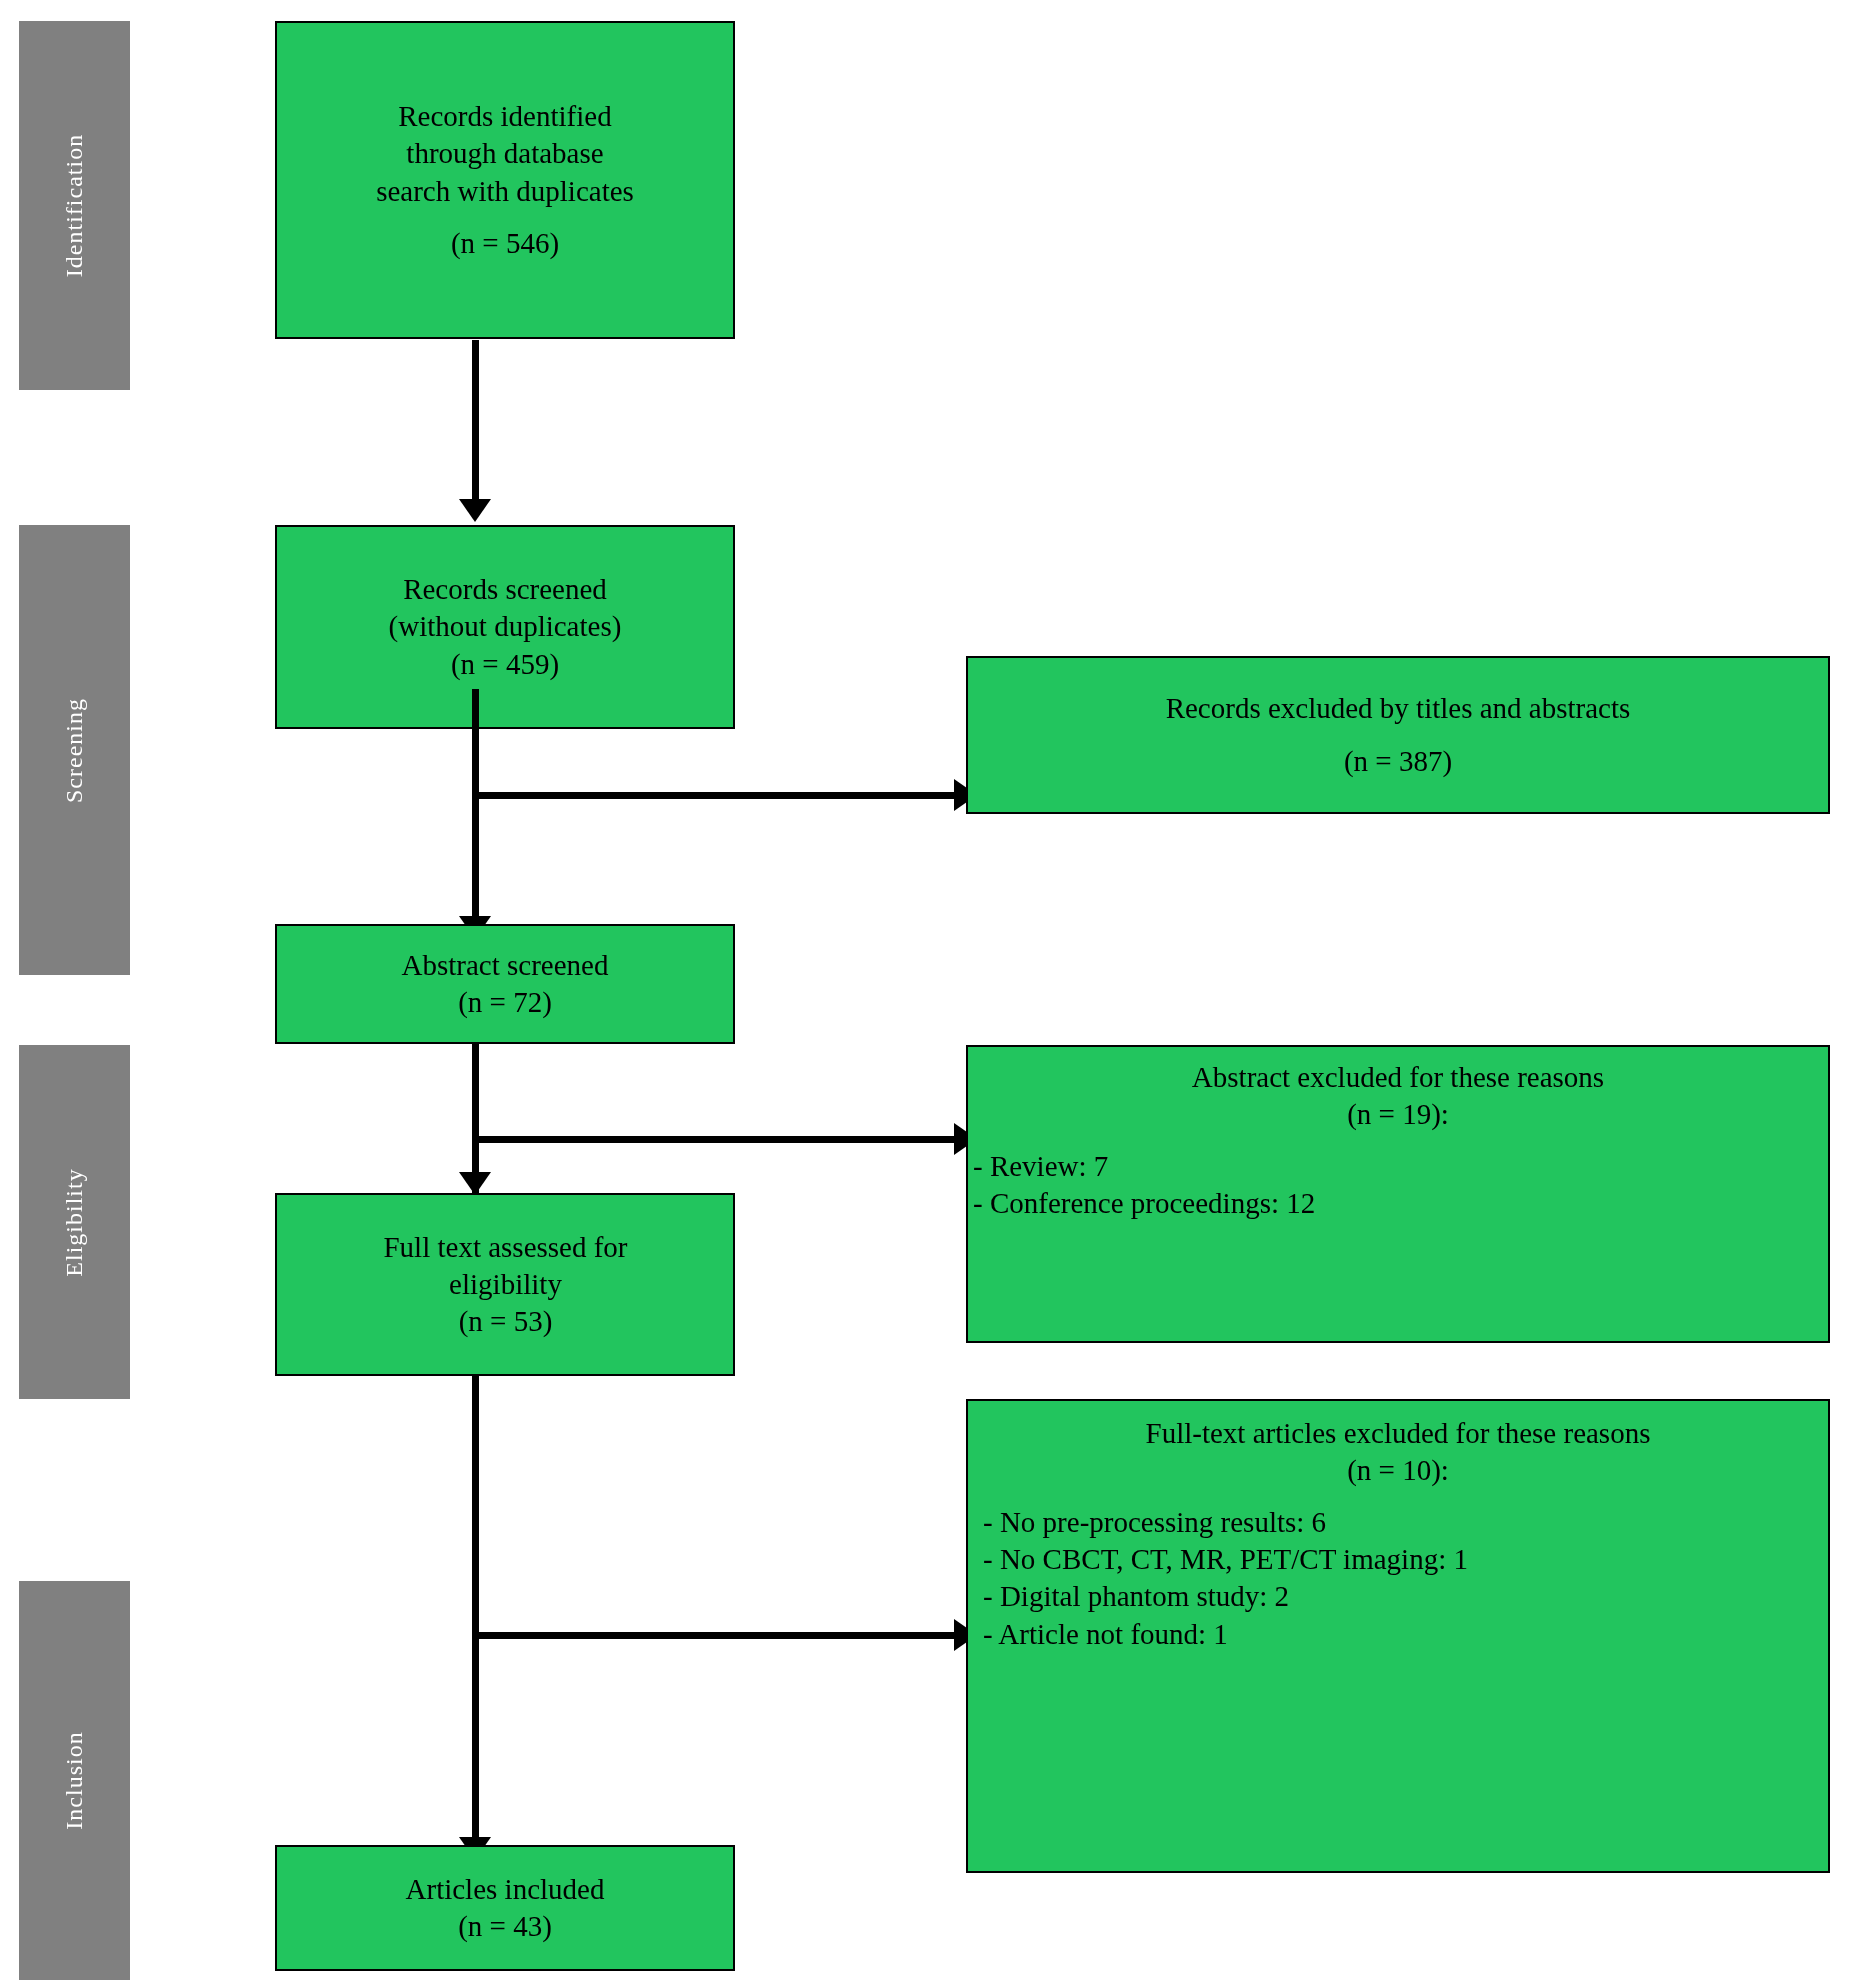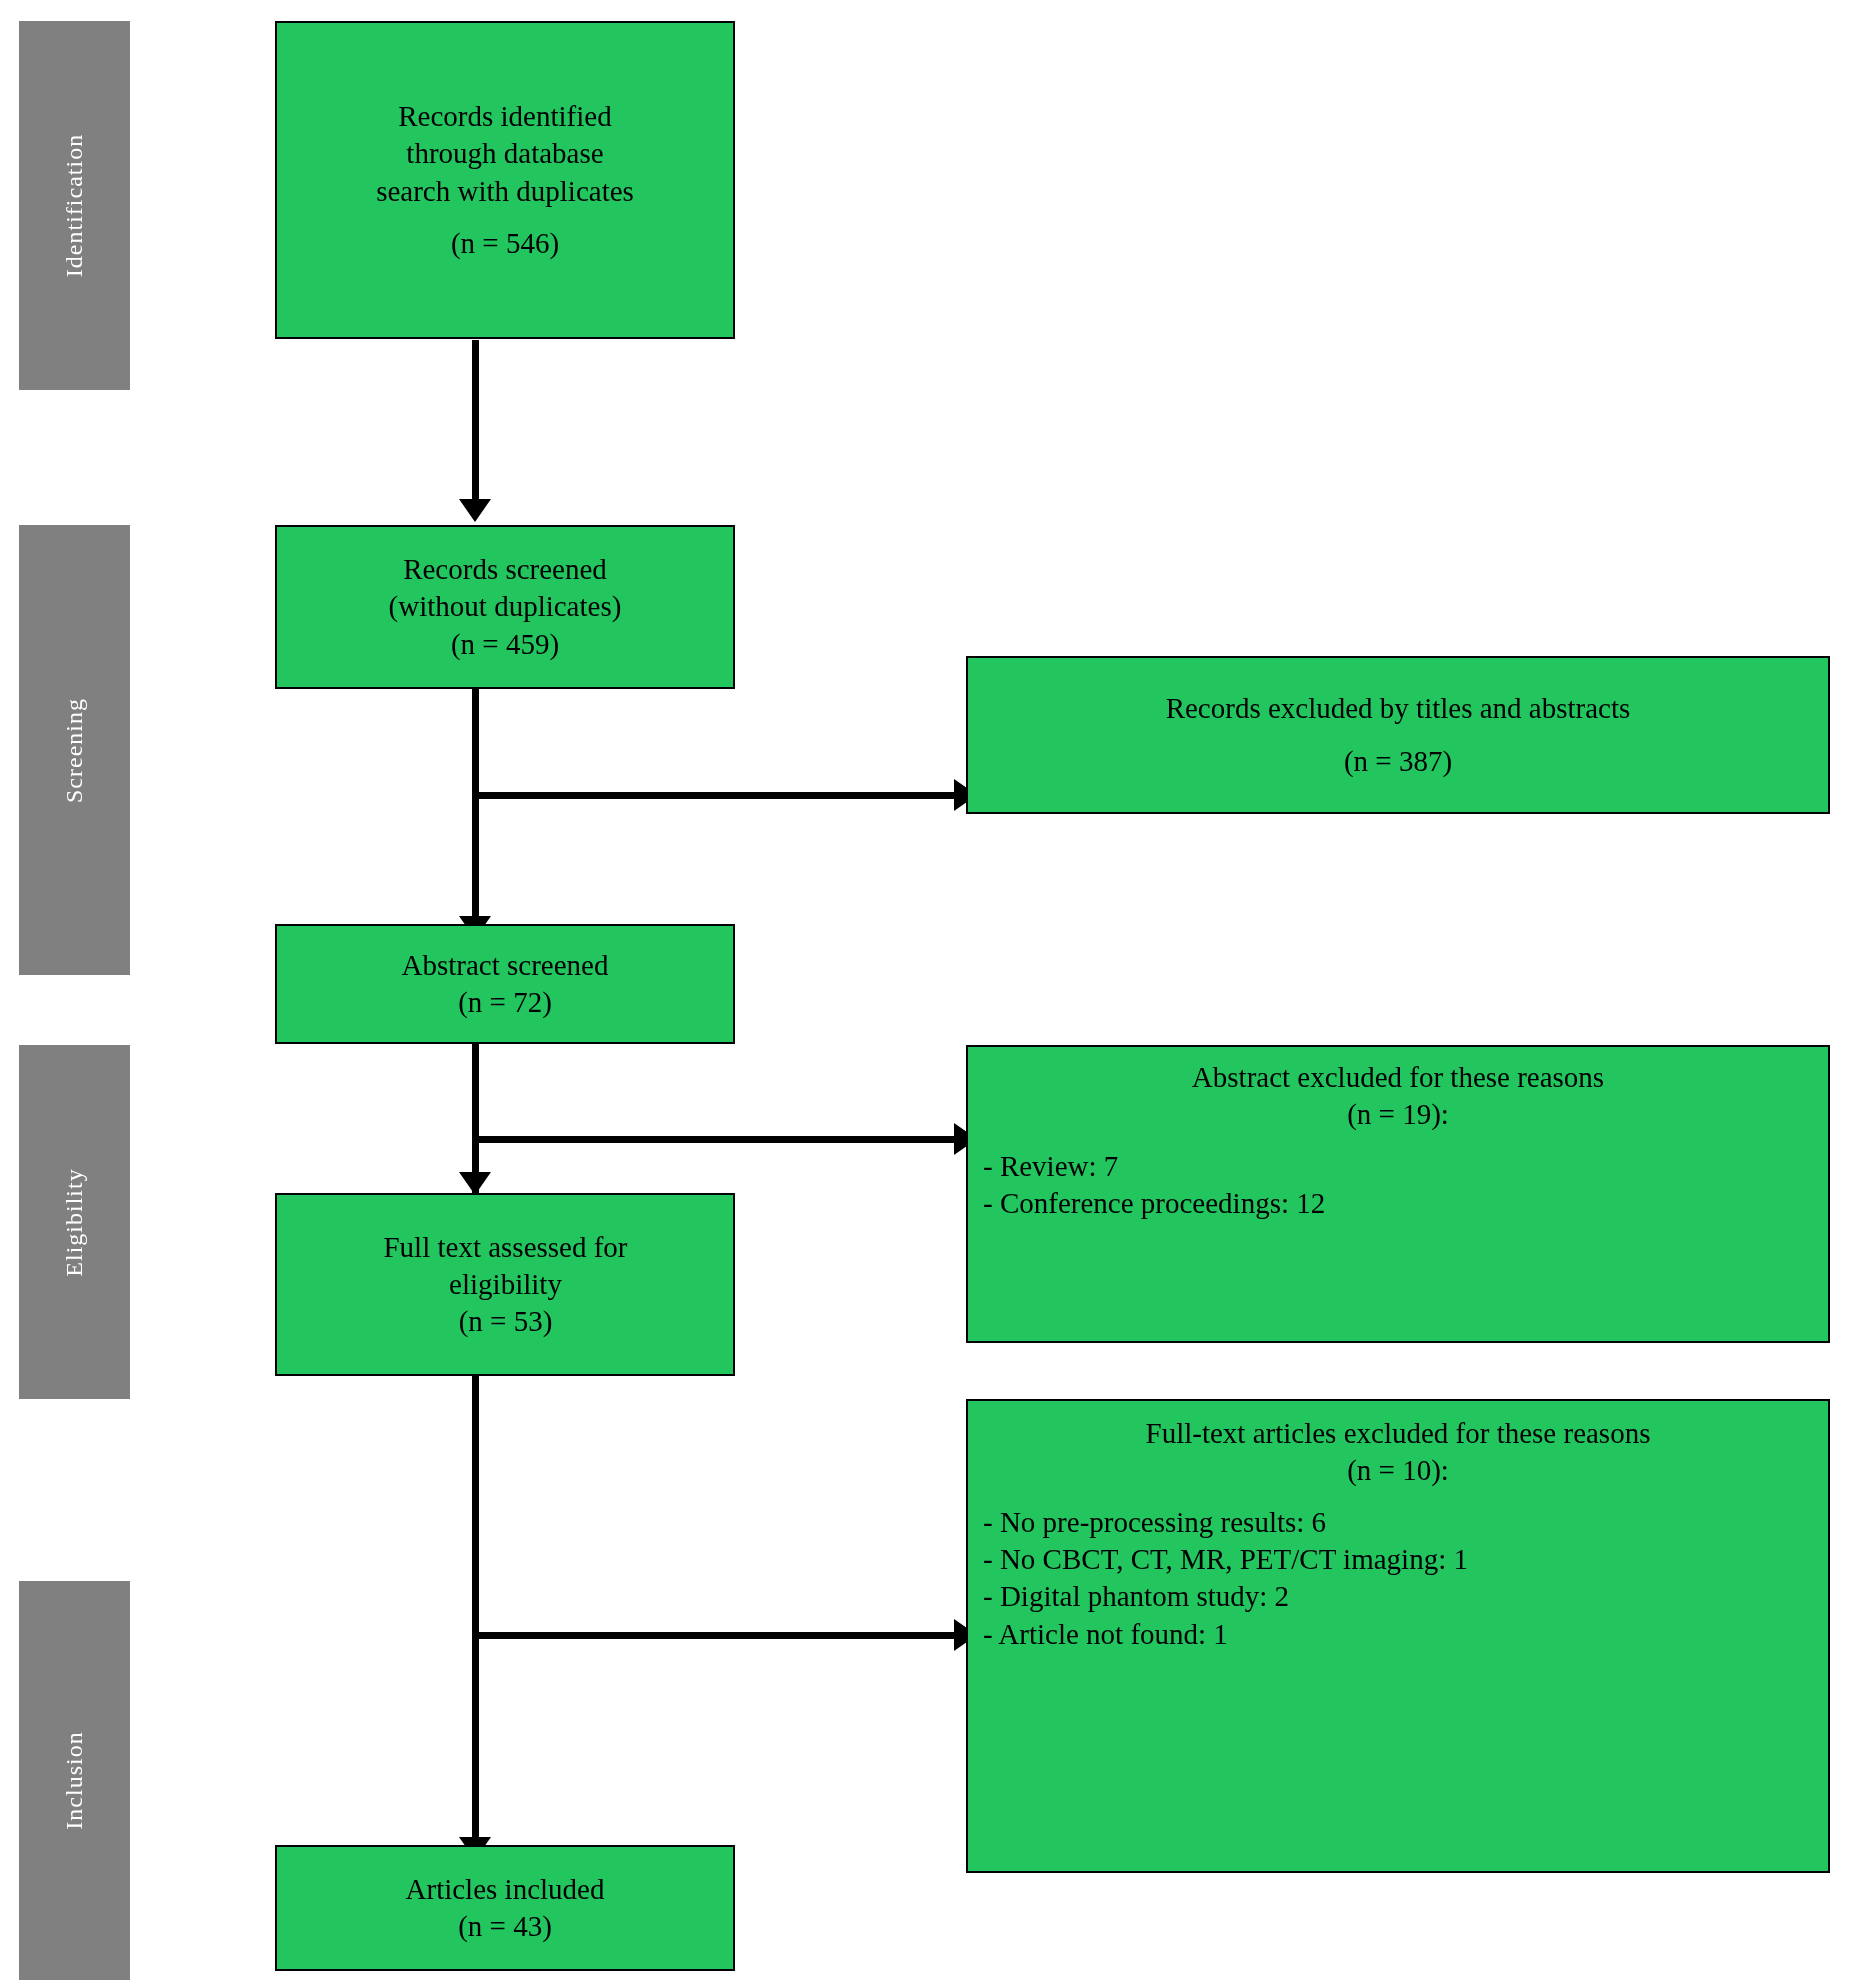--- a/index.html
+++ b/index.html
@@ -112,21 +112,21 @@
     <span class="line">Records identified</span>
     <span class="line">through database</span>
     <span class="line">search with duplicates</span>
     <div class="spacer-sm"></div>
     <span class="line">(n = 546)</span>
   </div>
 
   <div class="v-line" style="left:472px; top:340px; width:6.6px; height:162px;"></div>
   <div class="arrow-down" style="left:459px; top:499px;"></div>
 
-  <div class="box" style="left:275px; top:525px; width:460px; height:164px;">
+  <div class="box" style="left:275px; top:525px; width:460px; height:204px;">
     <span class="line">Records screened</span>
     <span class="line">(without duplicates)</span>
     <span class="line">(n = 459)</span>
   </div>
 
   <div class="v-line" style="left:472px; top:689px; width:6.6px; height:230px;"></div>
   <div class="arrow-down" style="left:459px; top:916px;"></div>
 
   <div class="h-line" style="left:472px; top:792px; width:485px; height:6.6px;"></div>
   <div class="arrow-right" style="left:954px; top:779px;"></div>
@@ -141,21 +141,21 @@
     <span class="line">Abstract screened</span>
     <span class="line">(n = 72)</span>
   </div>
 
   <div class="v-line" style="left:472px; top:1044px; width:6.6px; height:152px;"></div>
   <div class="arrow-down" style="left:459px; top:1172px;"></div>
 
   <div class="h-line" style="left:472px; top:1136px; width:485px; height:6.6px;"></div>
   <div class="arrow-right" style="left:954px; top:1123px;"></div>
 
-  <div class="box left-align" style="left:966px; top:1045px; width:864px; height:298px; padding:12px 15px;">
+  <div class="box left-align" style="left:966px; top:1045px; width:864px; height:298px; padding:12px 5px;">
     <span class="center-line">Abstract excluded for these reasons</span>
     <span class="center-line">(n = 19):</span>
     <div class="spacer-sm"></div>
     <span class="reason-line">- Review: 7</span>
     <span class="reason-line">- Conference proceedings: 12</span>
   </div>
 
   <div class="box" style="left:275px; top:1193px; width:460px; height:183px;padding-left:8px;">
     <span class="line">Full text assessed for</span>
     <span class="line">eligibility</span>

